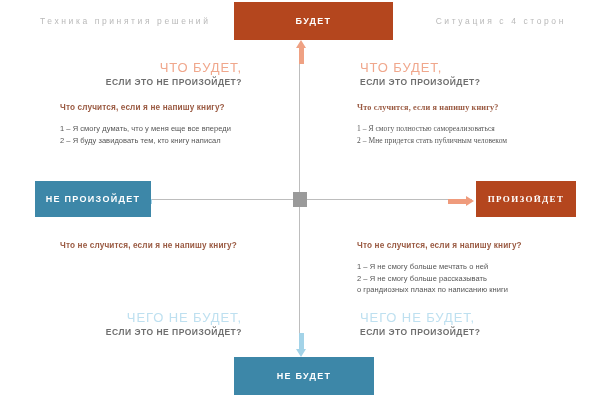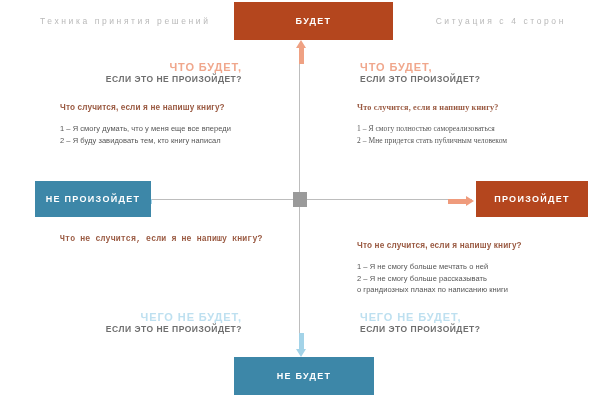--- a/index.html
+++ b/index.html
@@ -79,21 +79,21 @@
   #box-bottom {
     left: 234px; top: 357px;
     width: 140px; height: 38px;
   }
   #box-left {
     left: 8px; top: 181px;
     width: 116px; height: 36px; margin-left: 27px;
   }
   #box-right {
     left: 476px; top: 181px;
-    width: 112px; height: 36px;
+    width: 100px; height: 36px; font-family: Liberation Serif, serif;
   }
 
   
   .arrow { position: absolute; }
 
   
   .arrow-v .shaft {
     position: absolute;
     left: 3px;
     width: 5px;
@@ -144,22 +144,22 @@
 
   
   .quad-heading {
     position: absolute;
     width: 230px;
     text-align: right;
     line-height: 1.28;
   }
   .quad-heading .hl-1 {
     display: block;
-    font-size: 11px;
-    font-weight: bold;
+    font-size: 13px;
+    font-weight: normal;
     letter-spacing: 0.9px;
     text-transform: uppercase;
   }
   .quad-heading .hl-2 {
     display: block;
     font-size: 8.5px;
     font-weight: bold;
     letter-spacing: 0.5px;
     color: #6e6e6e;
     text-transform: uppercase;
@@ -169,21 +169,21 @@
 
   #heading-tl { left: 12px;  top: 60px; }
   #heading-tr { left: 360px; top: 60px; text-align: left; }
   #heading-bl { left: 12px;  top: 310px; }
   #heading-br { left: 360px; top: 310px; text-align: left; }
 
   
   .quad-body { position: absolute; width: 235px; }
   #body-tl { left: 60px;  top: 103px; }
   #body-tr { left: 357px; top: 103px; font-family: Liberation Serif, serif; }
-  #body-bl { left: 60px;  top: 234px; font-family: Liberation Mono, monospace; }
+  #body-bl { left: 60px;  top: 241px; }
   #body-br { left: 357px; top: 241px; }
 
   .quad-question {
     font-size: 8.2px;
     font-weight: bold;
     color: #9a5a42;
     margin-bottom: 11px;
     letter-spacing: 0.15px;
     white-space: nowrap;
   }

